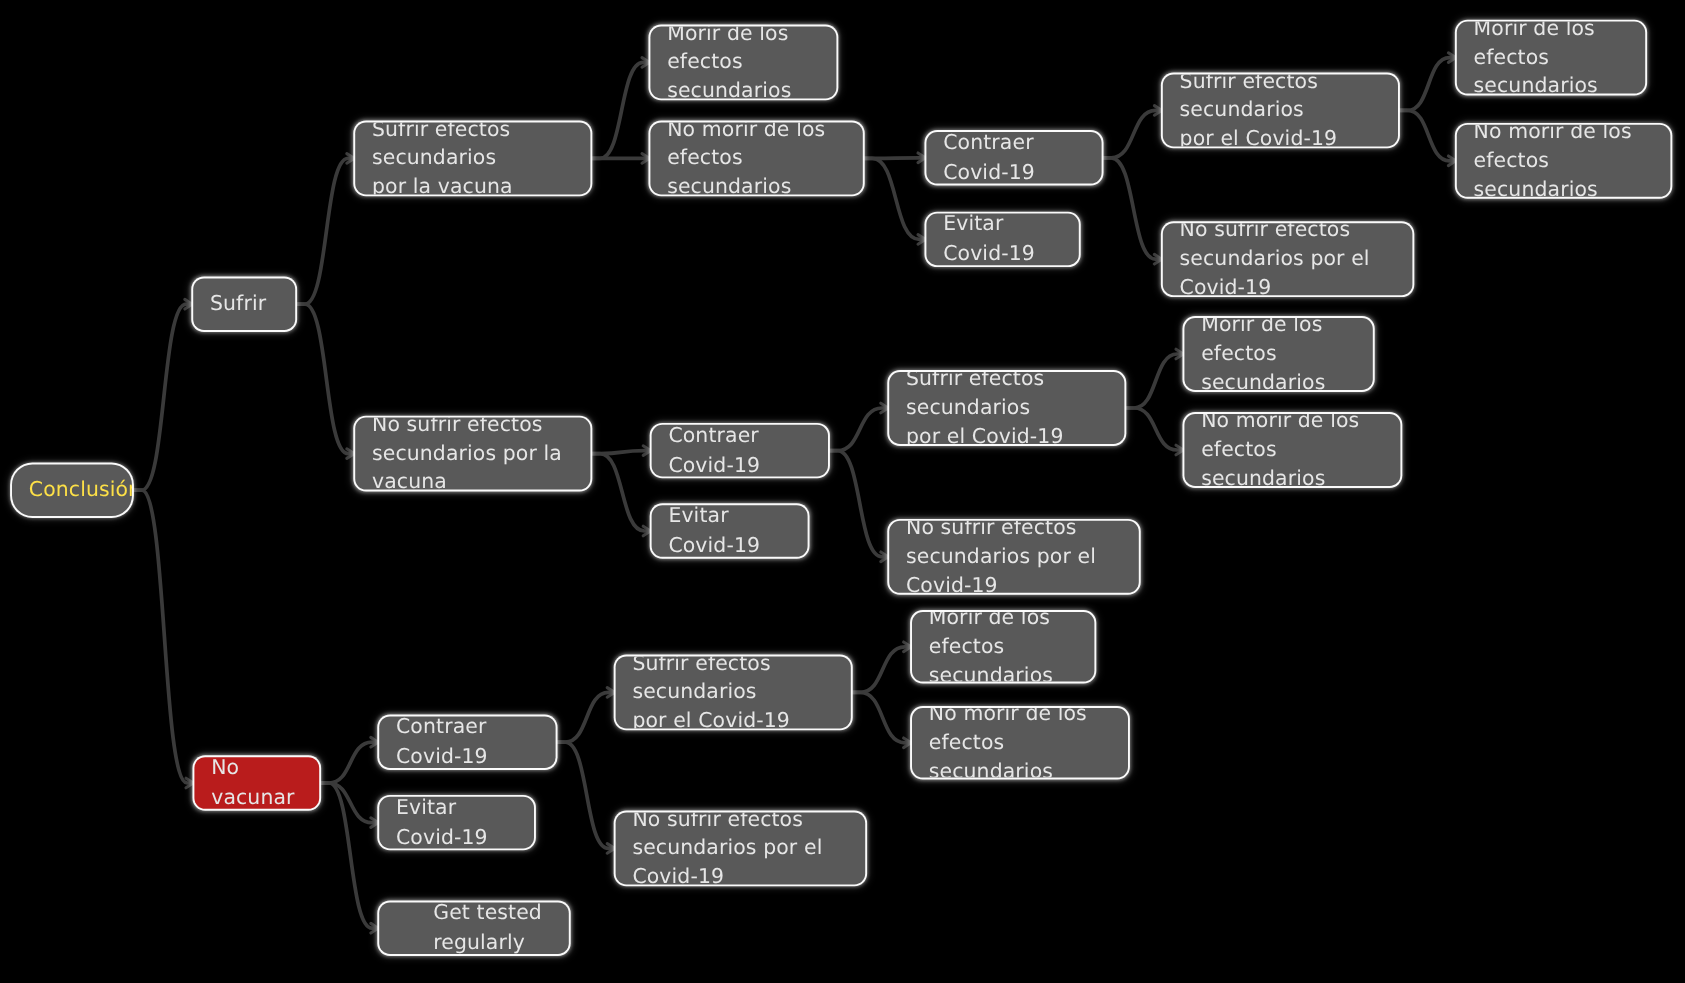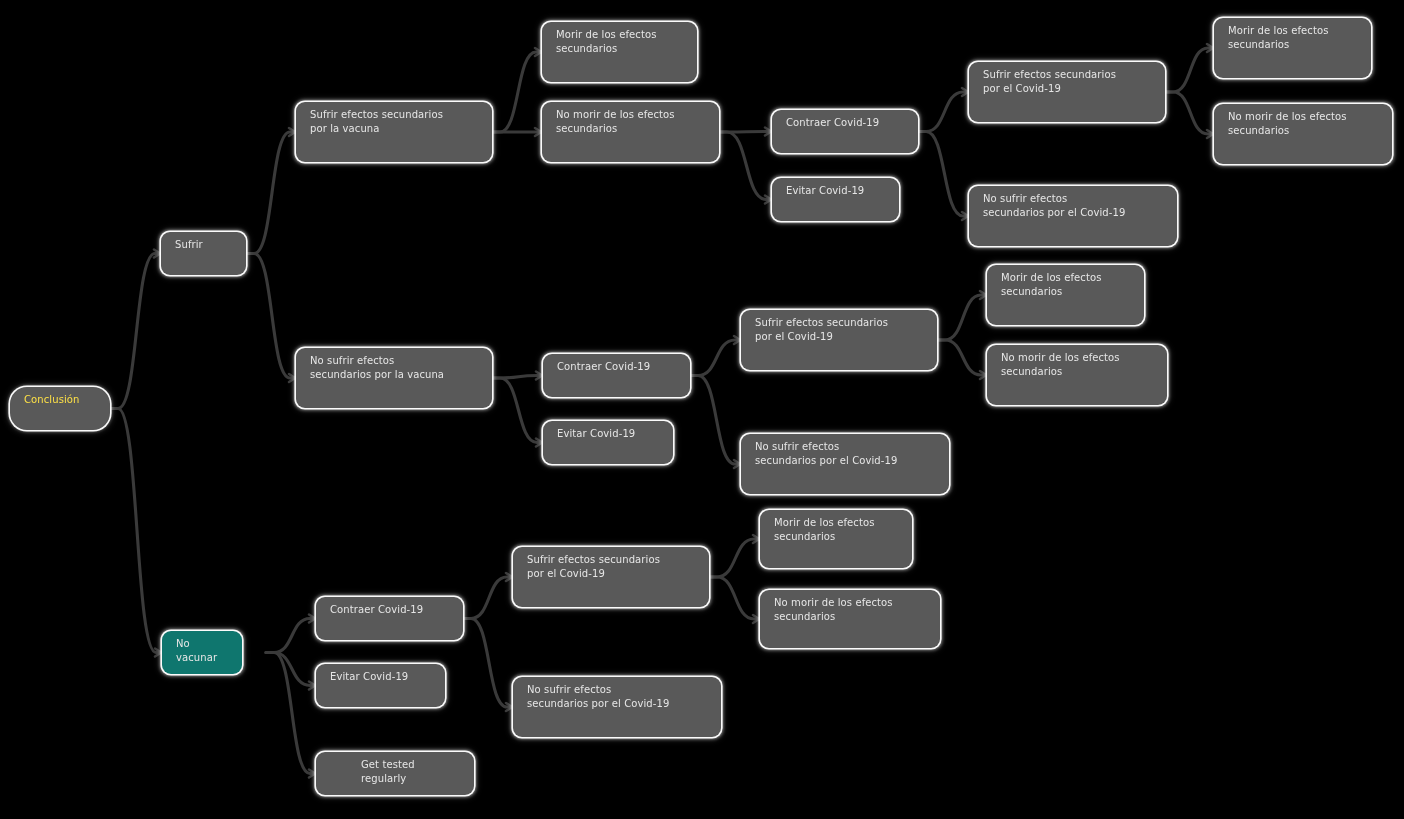--- a/index.html
+++ b/index.html
@@ -22,23 +22,23 @@
     left: 0; top: 0;
     width: 1404px; height: 819px;
     pointer-events: none;
   }
   .node {
     position: absolute;
     background: #595959;
     color: #e6e6e6;
     border-radius: 9px;
     display: flex;
-    align-items: flex-start;
+    align-items: center;
     padding: 6px 14px;
-    font-size: 10px;
+    font-size: 17px;
     line-height: 1.42;
     letter-spacing: 0.1px;
     box-shadow:
       0 0 0 1.6px rgba(255,255,255,0.97),
       0 0 3.5px 1.2px rgba(255,255,255,0.55),
       0 0 7px 2px rgba(255,255,255,0.18);
     z-index: 2;
     white-space: pre-line;
     overflow: hidden;
   }
@@ -96,21 +96,21 @@
       <path d="M 463 618.5 L 471 618.5 C 490.8 618.5, 487.2 707, 507 707 L 513 707" fill="none" stroke="#3a3a3a" stroke-width="3.1" stroke-linecap="round" stroke-linejoin="round"></path>
       <path d="M 506 703 L 512 707 L 506 711" fill="none" stroke="#3a3a3a" stroke-width="2.6" stroke-linecap="round" stroke-linejoin="round"></path>
       <path d="M 709 577 L 717 577 C 737.35 577, 733.65 539, 754 539 L 760 539" fill="none" stroke="#3a3a3a" stroke-width="3.1" stroke-linecap="round" stroke-linejoin="round"></path>
       <path d="M 753 535 L 759 539 L 753 543" fill="none" stroke="#3a3a3a" stroke-width="2.6" stroke-linecap="round" stroke-linejoin="round"></path>
       <path d="M 709 577 L 717 577 C 737.35 577, 733.65 619, 754 619 L 760 619" fill="none" stroke="#3a3a3a" stroke-width="3.1" stroke-linecap="round" stroke-linejoin="round"></path>
       <path d="M 753 615 L 759 619 L 753 623" fill="none" stroke="#3a3a3a" stroke-width="2.6" stroke-linecap="round" stroke-linejoin="round"></path>
     </svg>
   <div id="nodes">
       <div class="node" style="left: 10px; top: 387px; width: 100px; height: 43px; background: rgb(89, 89, 89); color: #fde047; border-radius: 17px;"><span class="lbl">Conclusión</span></div>
       <div class="node" style="left: 161px; top: 232px; width: 85px; height: 43px; background: rgb(89, 89, 89); color: rgb(230, 230, 230);"><span class="lbl">Sufrir</span></div>
-      <div class="node" style="left: 162px; top: 631px; width: 80px; height: 43px; background: #0f766e; color: rgb(230, 230, 230);"><span class="lbl">No vacunar</span></div>
+      <div class="node" style="left: 162px; top: 631px; width: 104px; height: 43px; background: #b91c1c; color: rgb(230, 230, 230);"><span class="lbl">No vacunar</span></div>
       <div class="node" style="left: 296px; top: 102px; width: 196px; height: 60px; background: rgb(89, 89, 89); color: rgb(230, 230, 230);"><span class="lbl">Sufrir efectos secundarios
 por la vacuna</span></div>
       <div class="node" style="left: 296px; top: 348px; width: 196px; height: 60px; background: rgb(89, 89, 89); color: rgb(230, 230, 230);"><span class="lbl">No sufrir efectos
 secundarios por la vacuna</span></div>
       <div class="node" style="left: 542px; top: 22px; width: 155px; height: 60px; background: rgb(89, 89, 89); color: rgb(230, 230, 230);"><span class="lbl">Morir de los efectos
 secundarios</span></div>
       <div class="node" style="left: 542px; top: 102px; width: 177px; height: 60px; background: rgb(89, 89, 89); color: rgb(230, 230, 230);"><span class="lbl">No morir de los efectos
 secundarios</span></div>
       <div class="node" style="left: 772px; top: 110px; width: 146px; height: 43px; background: rgb(89, 89, 89); color: rgb(230, 230, 230);"><span class="lbl">Contraer Covid-19</span></div>
       <div class="node" style="left: 772px; top: 178px; width: 127px; height: 43px; background: rgb(89, 89, 89); color: rgb(230, 230, 230);"><span class="lbl">Evitar Covid-19</span></div>

